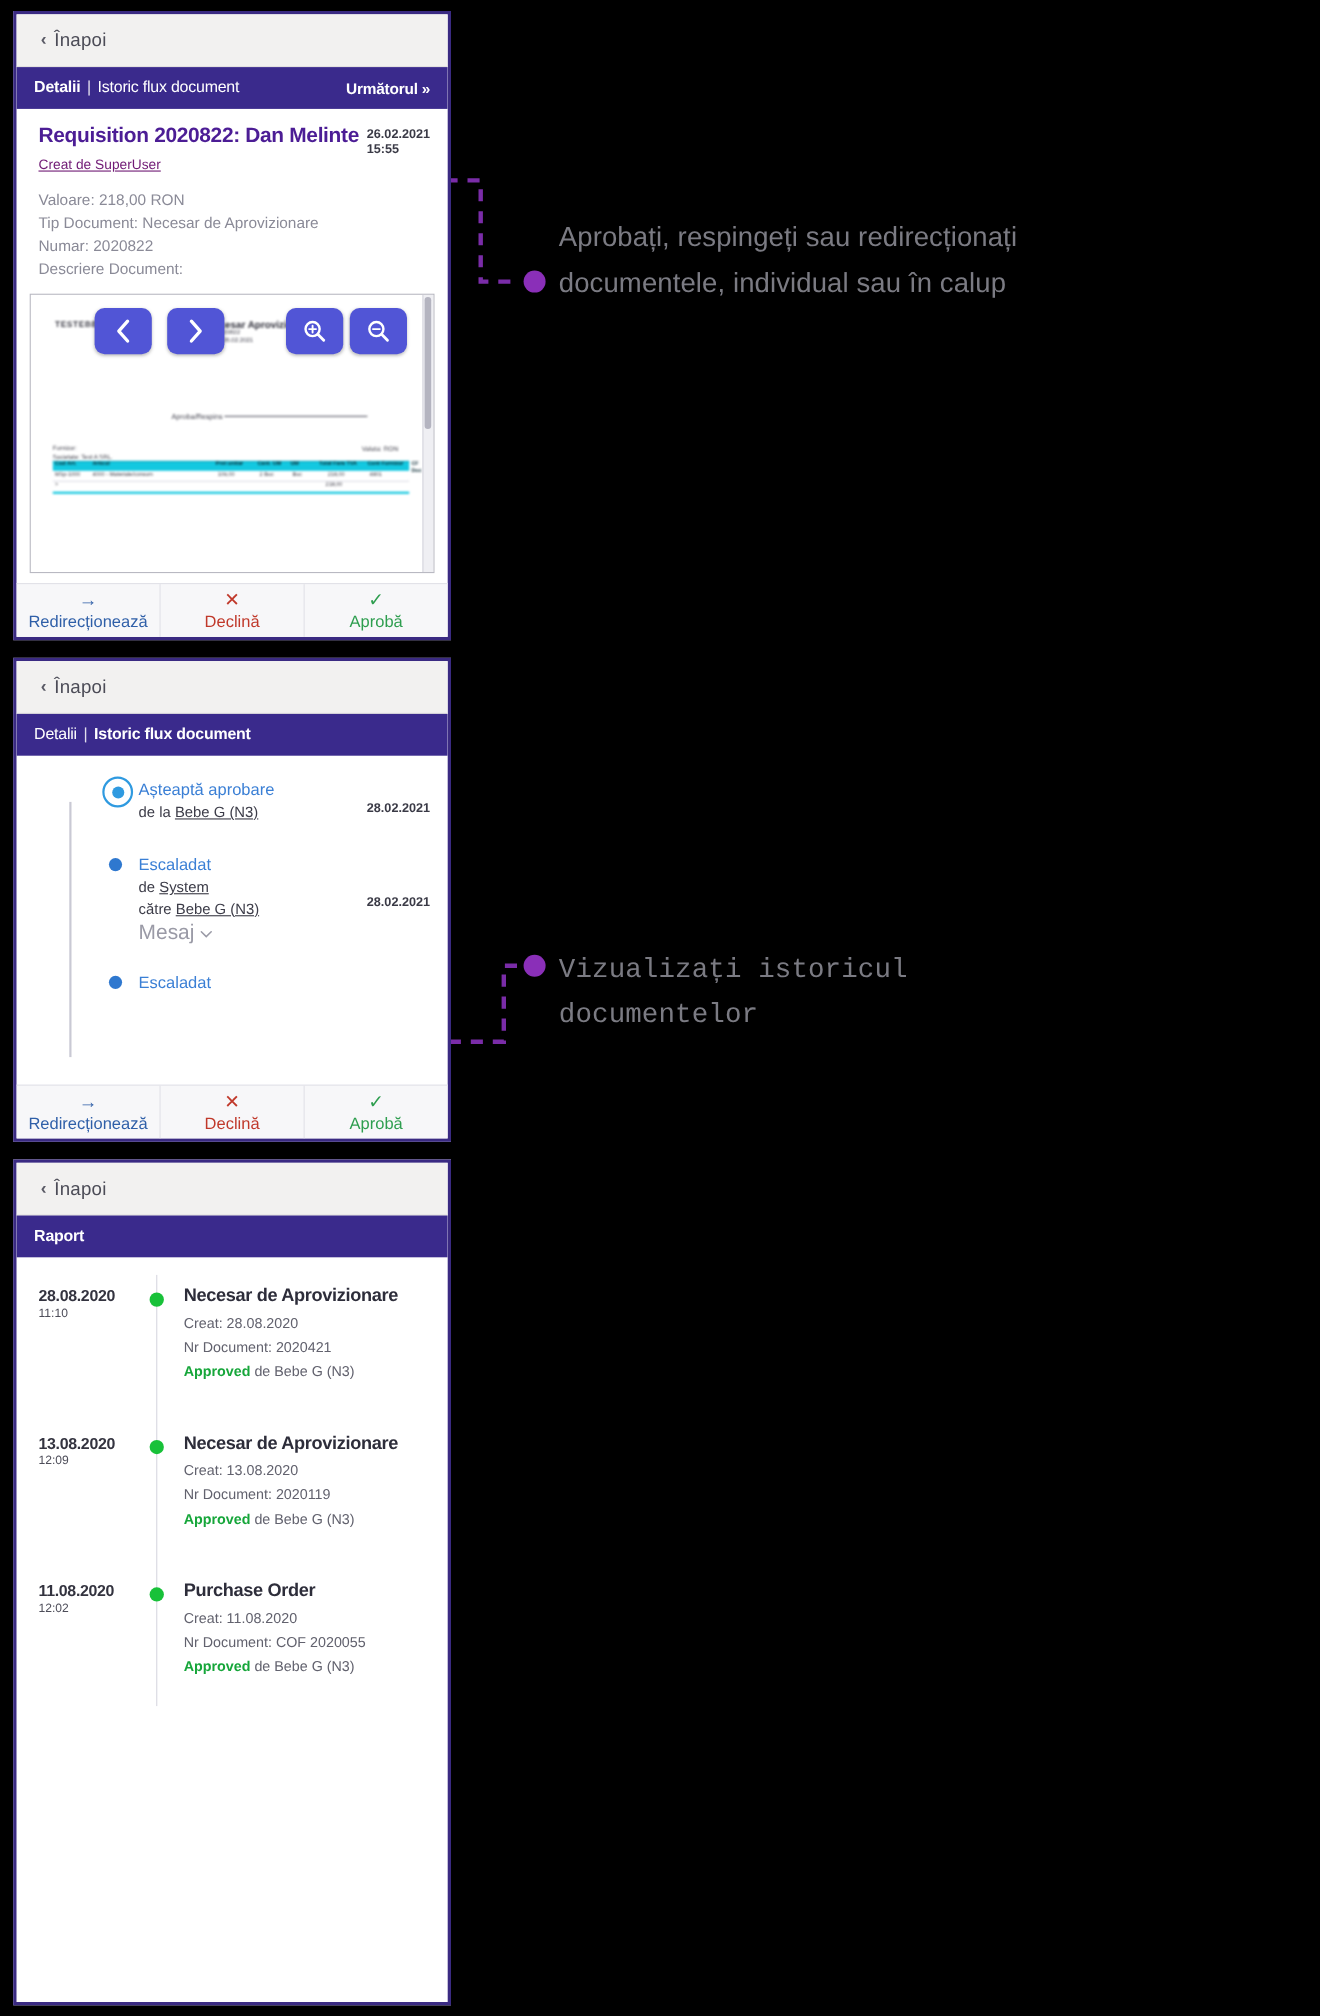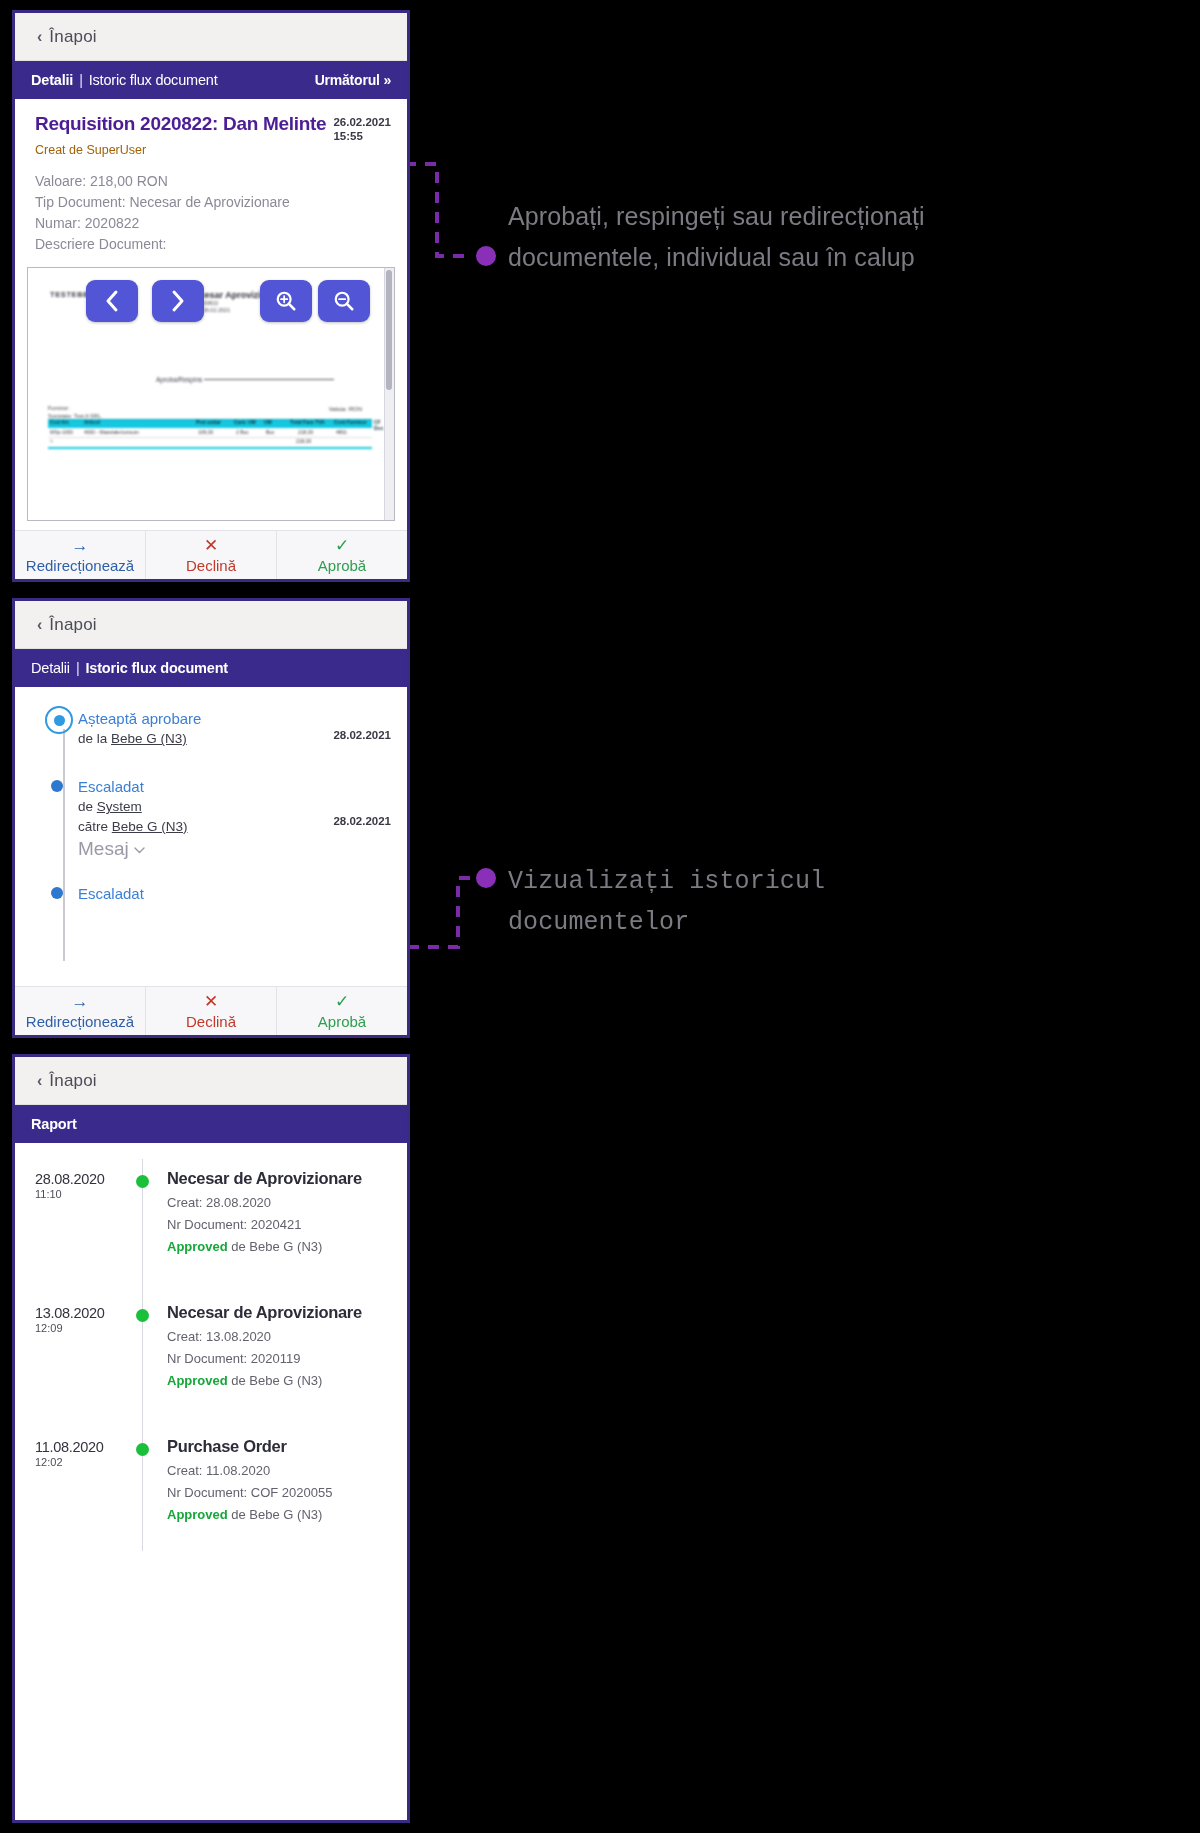--- a/index.html
+++ b/index.html
@@ -25,21 +25,21 @@
   .titlebar .strong{font-weight:bold;}
   .titlebar .soft{font-weight:normal;}
   .titlebar .sep{margin:0 6px;opacity:.85;}
   .titlebar .t-right{margin-left:auto;font-size:14px;font-weight:bold;letter-spacing:-.2px;}
 
   
   .doc-head{padding:14px 20px 0 20px;position:relative;}
   .doc-title{font-size:19px;font-weight:bold;color:#4c1d95;letter-spacing:-.3px;display:inline-block;}
   .doc-stamp{position:absolute;right:16px;top:16px;font-size:11.5px;
              color:#3a3a46;line-height:1.25;font-weight:600;}
-  .doc-sub{font-size:12.5px;color:#a16207;margin-top:8px;}
+  .doc-sub{font-size:12.5px;color:#701a75;margin-top:8px;text-decoration:underline;}
   .doc-meta{margin-top:14px;font-size:14px;color:#8a8a97;line-height:1.5;}
 
   
   .preview{margin:12px 12px 0 12px;height:252px;border:1px solid #b9b9c2;
            background:#fff;position:relative;overflow:hidden;}
   .pv-scroll{position:absolute;right:0;top:0;width:9px;height:100%;background:#efeff3;
              border-left:1px solid #d6d6de;}
   .pv-scroll::after{content:"";position:absolute;left:1px;top:2px;width:6px;height:120px;
                     background:#b4b4c0;border-radius:3px;}
   .pv-inner{position:absolute;left:10px;top:8px;right:14px;bottom:4px;}
@@ -79,40 +79,40 @@
   .action:last-child{border-right:none;}
   .action .ico{font-size:17px;line-height:17px;}
   .action .cap{font-size:15px;margin-top:2px;}
   .a-redirect .ico,.a-redirect .cap{color:#2f5fa8;}
   .a-decline .ico,.a-decline .cap{color:#c0392b;}
   .a-approve .ico,.a-approve .cap{color:#2e9e4f;}
 
   
   .tl{position:relative;padding:22px 0 0 0;height:318px;overflow:hidden;}
   .tl-axis{position:absolute;left:48px;top:42px;width:2px;height:232px;background:#c9c9d4;}
-  .tl-item{position:relative;padding-left:63px;padding-right:16px;margin-bottom:28px;}
+  .tl-item{position:relative;padding-left:63px;padding-right:16px;margin-bottom:28px;margin-left:48px;}
   .tl-dot{position:absolute;left:36px;top:3px;width:12px;height:12px;border-radius:50%;
           background:#2f78cf;}
   .tl-dot.active{left:30px;top:-3px;width:24px;height:24px;background:transparent;
                  border:2px solid #2f9ae0;display:flex;align-items:center;justify-content:center;}
   .tl-dot.active::after{content:"";width:11px;height:11px;border-radius:50%;background:#2f9ae0;}
   .tl-status{font-size:15px;color:#3a7fd5;line-height:1.35;}
   .tl-line{font-size:13.5px;color:#3c3c48;line-height:1.45;}
   .tl-line u{text-decoration:underline;}
   .tl-msg{font-size:19px;color:#9a9aa6;margin-top:2px;}
   .tl-date{position:absolute;right:16px;top:18px;font-size:11.5px;color:#3a3a46;font-weight:600;}
   .tl-date.d1{top:20px;}
   .tl-date.d2{top:38px;}
 
   
   .rep{position:relative;padding-top:26px;}
   .rep-axis{position:absolute;left:127px;top:16px;width:1px;bottom:4px;background:#d8d8e0;}
   .rep-item{position:relative;min-height:118px;padding-left:152px;padding-right:14px;}
   .rep-when{position:absolute;left:20px;top:2px;}
-  .rep-date{font-size:14.5px;color:#33333f;font-weight:normal;letter-spacing:-.3px;}
+  .rep-date{font-size:14.5px;color:#33333f;font-weight:bold;letter-spacing:-.3px;}
   .rep-time{font-size:11px;color:#4d4d59;margin-top:1px;}
   .rep-dot{position:absolute;left:121px;top:6px;width:13px;height:13px;border-radius:50%;
            background:#18c139;}
   .rep-title{font-size:16.5px;color:#2d2d3a;font-weight:bold;letter-spacing:-.3px;}
   .rep-line{font-size:13px;color:#62626e;margin-top:7px;}
   .rep-appr{font-size:13px;color:#62626e;margin-top:7px;}
   .rep-appr .ok{color:#16a63a;font-weight:bold;}
 
   
   .anno-text{position:absolute;color:#7b7b83;font-size:25px;line-height:1.62;letter-spacing:.1px;}

